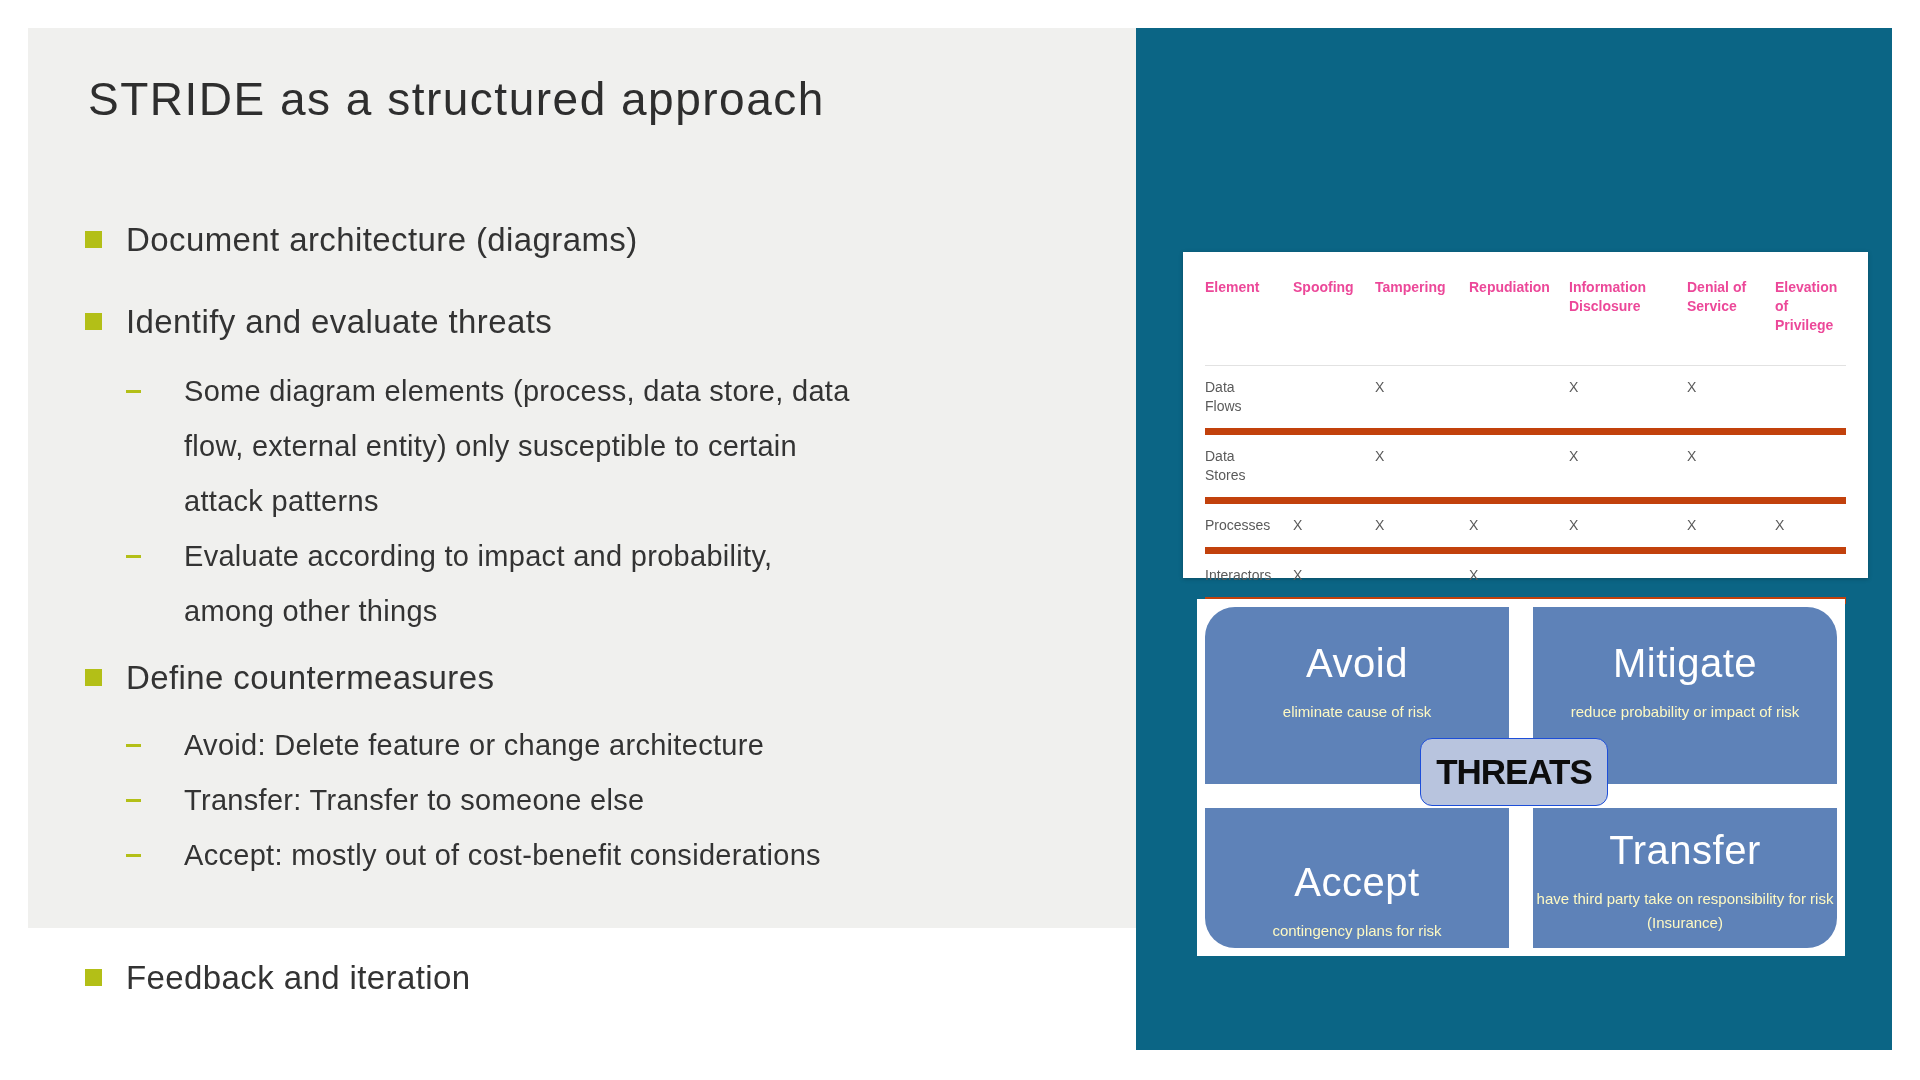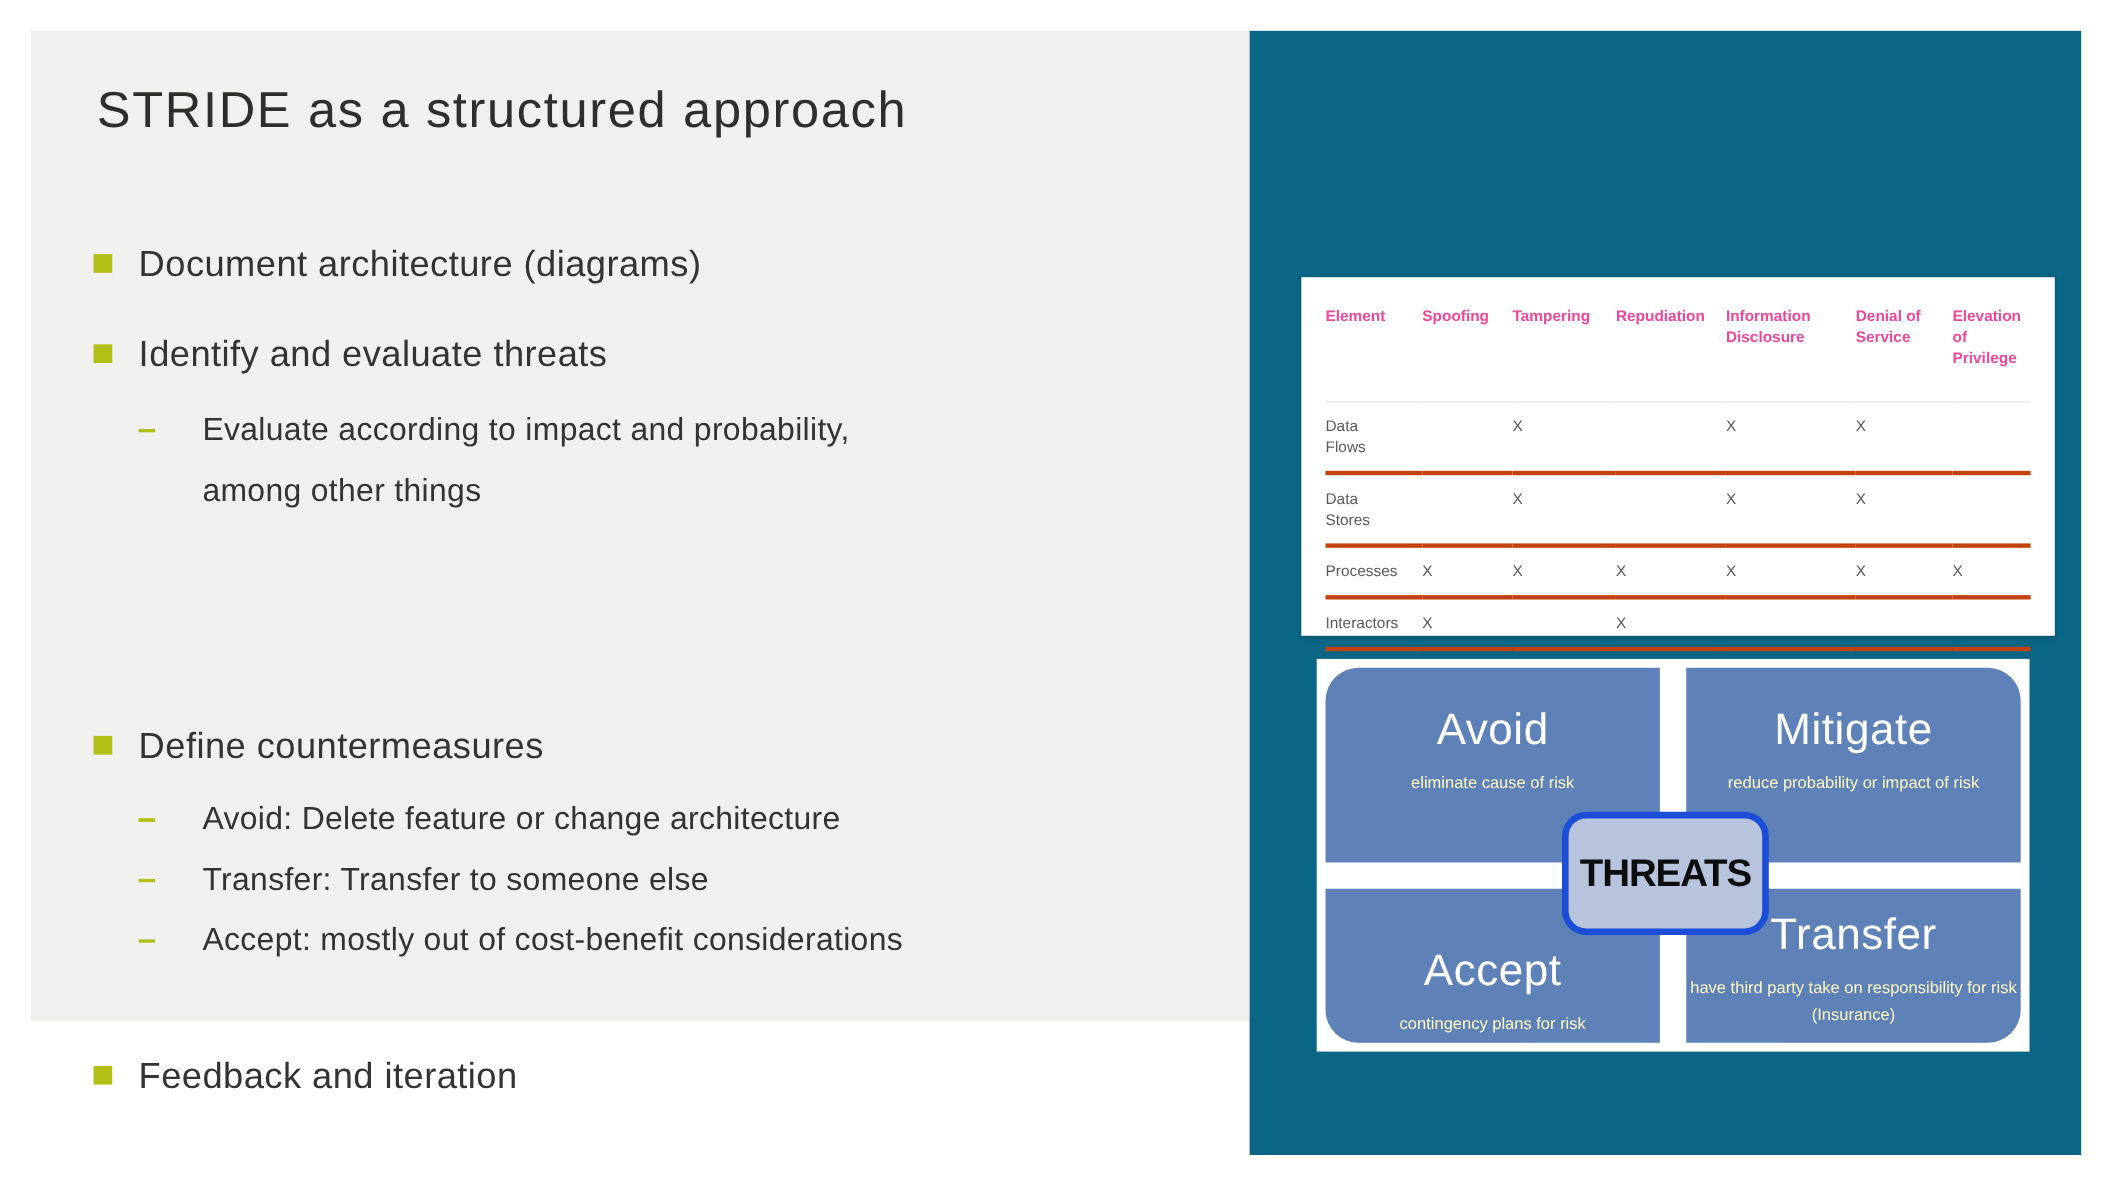--- a/index.html
+++ b/index.html
@@ -33,37 +33,37 @@
   table.stride{border-collapse:collapse;table-layout:fixed;width:100%;}
   table.stride col.c0{width:88px;} table.stride col.c1{width:82px;}
   table.stride col.c2{width:94px;} table.stride col.c3{width:100px;}
   table.stride col.c4{width:118px;} table.stride col.c5{width:88px;}
   table.stride col.c6{width:71px;}
   table.stride th{font-size:14px;font-weight:bold;color:#ec4899;text-align:left;
                   vertical-align:top;padding:6px 8px 30px 0;line-height:19px;}
   table.stride td{font-size:14px;color:#5a5a5a;text-align:left;vertical-align:top;
                   padding:12px 8px 12px 0;line-height:19px;}
   table.stride thead tr{border-bottom:1px solid #e2e2e2;}
-  table.stride tbody tr{border-bottom:4px solid #c2410c;}
+  table.stride tbody tr{border-bottom:7px solid #c2410c;}
   .row-label{display:inline-block;max-width:52px;}
 
   
   .quad-card{position:absolute;left:61px;top:571px;width:648px;height:357px;background:#ffffff;
              box-sizing:border-box;padding:8px;}
   .quad-grid{width:100%;height:100%;display:grid;grid-template-columns:1fr 1fr;
              grid-template-rows:177px 1fr;gap:24px;background:#ffffff;}
   .quad{background:#5e82b8;display:flex;flex-direction:column;align-items:center;text-align:center;}
   .quad-tl{border-radius:30px 0 0 0;padding-top:34px;}
   .quad-tr{border-radius:0 30px 0 0;padding-top:34px;}
   .quad-bl{border-radius:0 0 0 30px;padding-top:52px;}
   .quad-br{border-radius:0 0 30px 0;padding-top:20px;}
   .quad-title{font-size:40px;color:#ffffff;font-weight:400;letter-spacing:0.5px;}
   .quad-desc{font-size:15px;color:#fef9c3;margin-top:14px;line-height:24px;max-width:300px;}
-  .threats-box{position:absolute;left:223px;top:139px;width:188px;height:112px;background:#b8c4de;
-               border:6px solid #1d4ed8;border-radius:22px;box-sizing:border-box;
+  .threats-box{position:absolute;left:223px;top:139px;width:188px;height:68px;background:#b8c4de;
+               border:1px solid #1d4ed8;border-radius:12px;box-sizing:border-box;
                display:flex;align-items:center;justify-content:center;
                font-size:35px;font-weight:700;letter-spacing:-1px;color:#0d0d0d;}
 </style>
 </head>
 <body>
 
 <div class="slide">
 
   <div class="panel-left">
     <div class="title">STRIDE as a structured approach</div>
@@ -72,20 +72,24 @@
       <span class="sq"></span>
       <span class="l1-label">Document architecture (diagrams)</span>
     </div>
 
     <div class="l1 b2">
       <span class="sq"></span>
       <span class="l1-label">Identify and evaluate threats</span>
     </div>
 
     <div class="sub-block sub1">
+      <div class="sub-item">
+        <span class="dash"></span>
+        <span>Some diagram elements (process, data store, data flow, external entity) only susceptible to certain attack patterns</span>
+      </div>
       <div class="sub-item">
         <span class="dash"></span>
         <span>Evaluate according to impact and probability, among other things</span>
       </div>
     </div>
 
     <div class="l1 b3">
       <span class="sq"></span>
       <span class="l1-label">Define countermeasures</span>
     </div>

